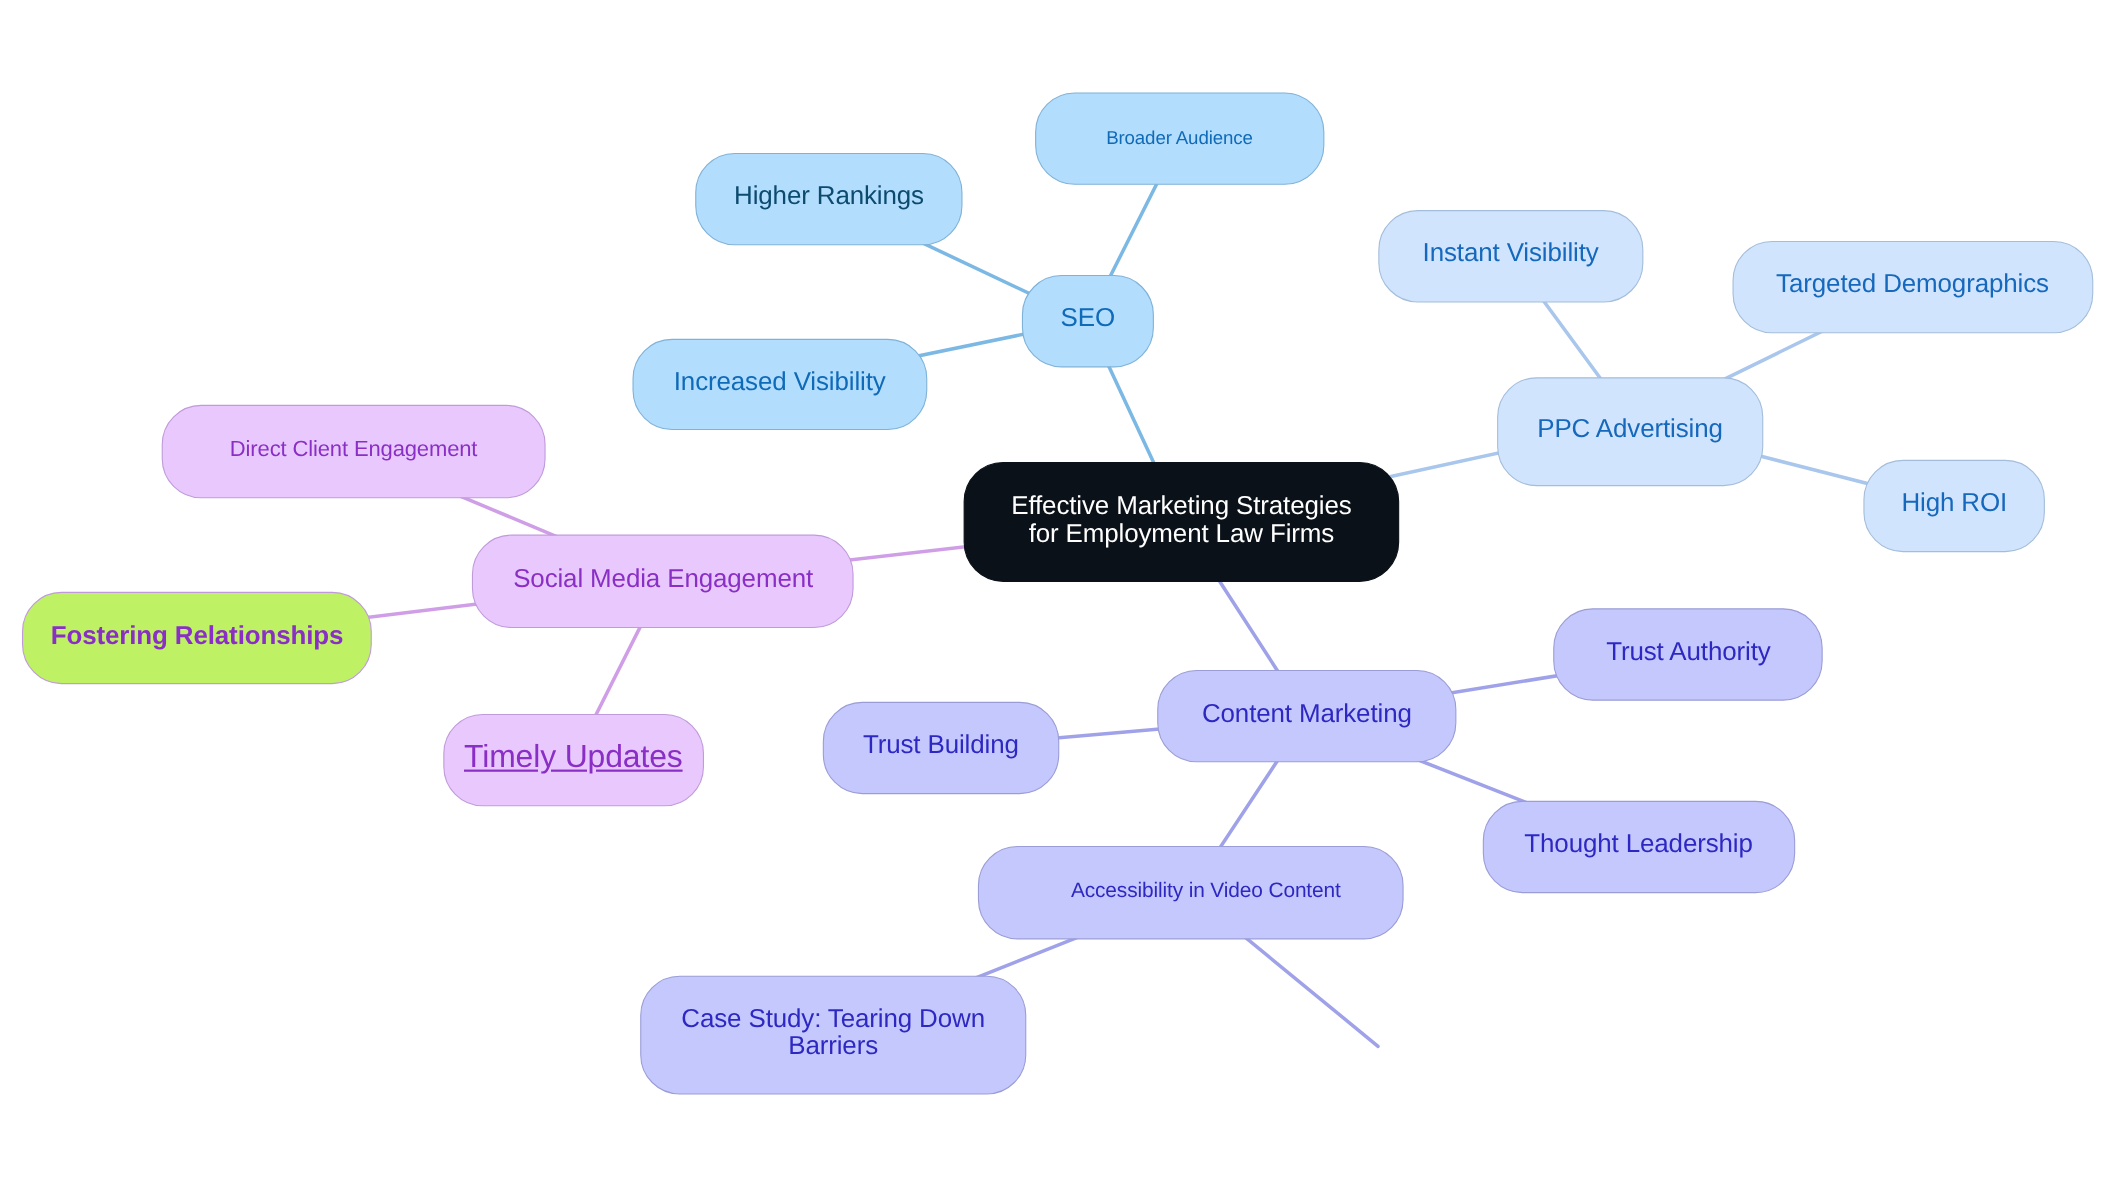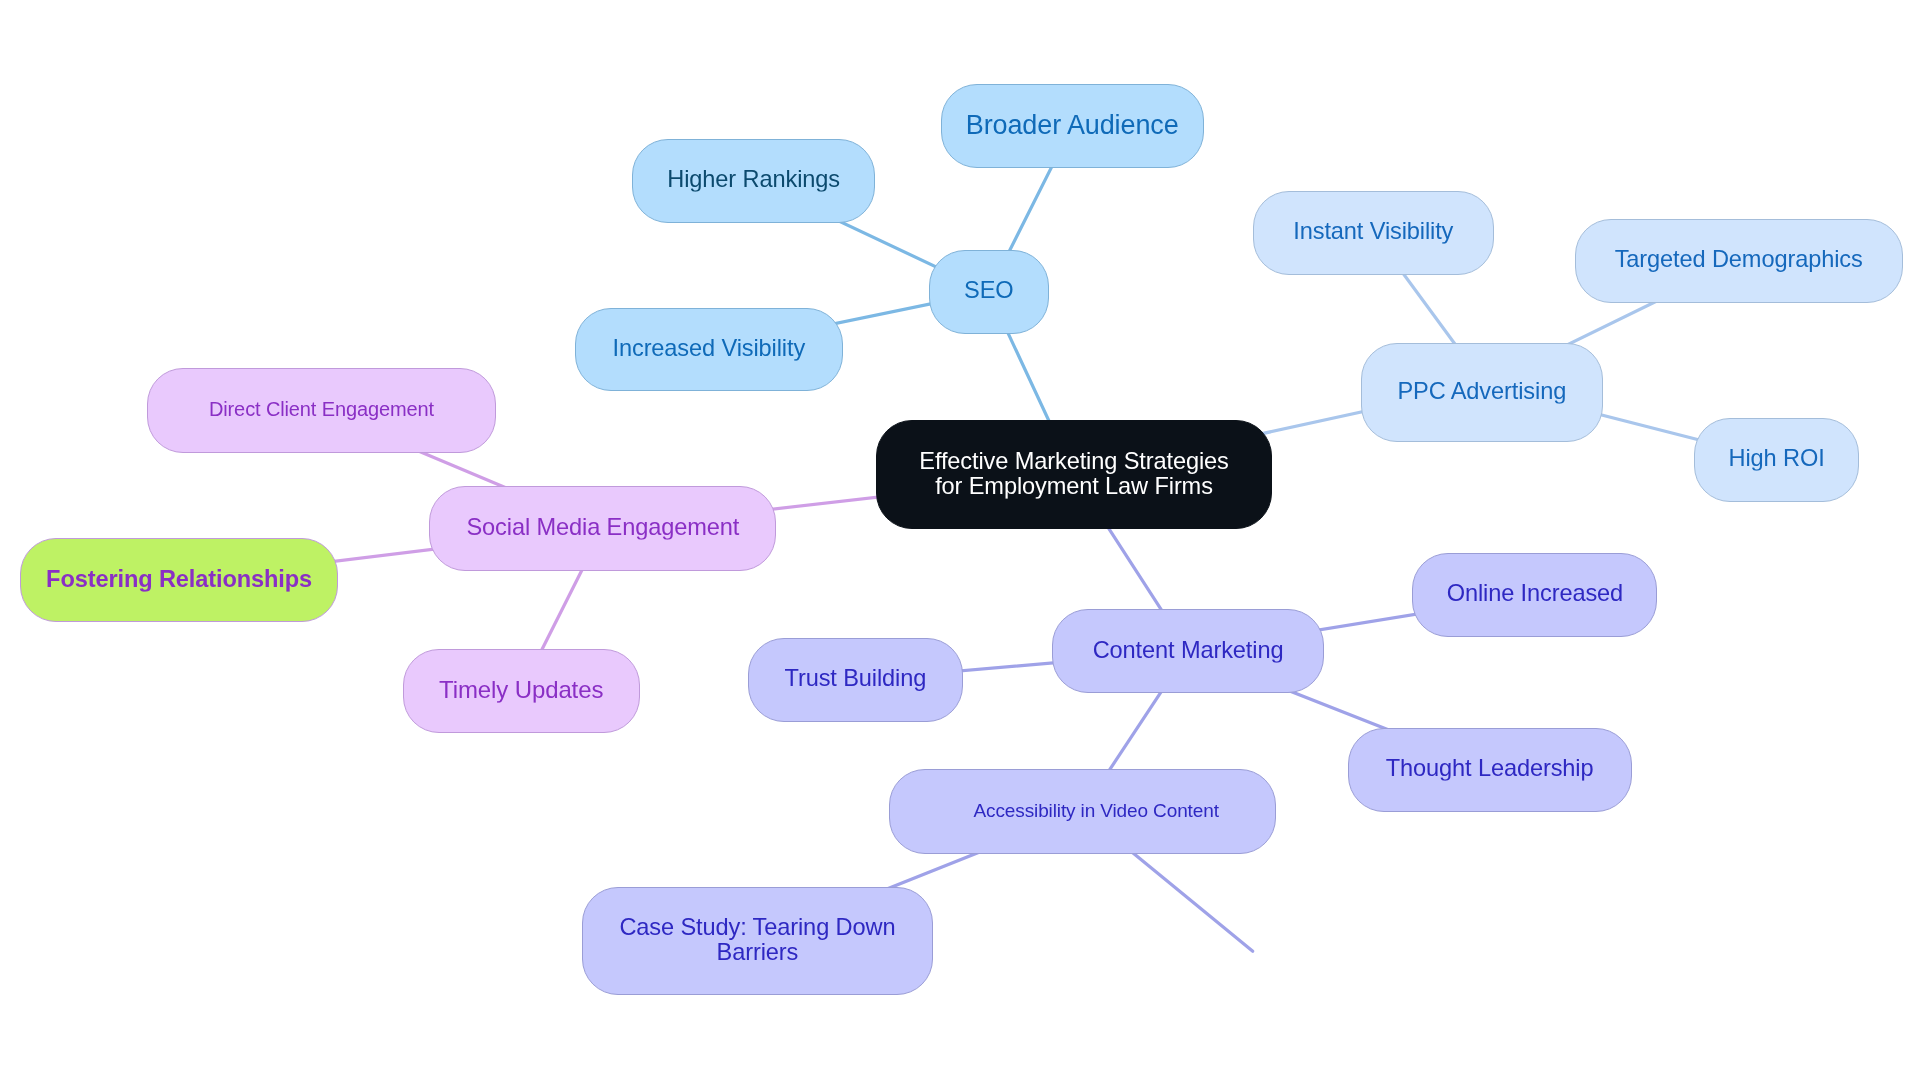--- a/index.html
+++ b/index.html
@@ -51,21 +51,21 @@
           <span class="ln">Effective Marketing Strategies</span>
           <span class="ln">for Employment Law Firms</span>
         </span>
       </div>
     <div class="node b-blue" style="left: 928.5px; top: 249.9px; width: 120.7px; height: 83.9px; background: rgb(179, 221, 253); border-color: rgb(127, 178, 216); color: rgb(15, 106, 184); border-radius: 36px; border-width: 1.3px;">
         <span class="lbl" style="font-size: 23.6px; line-height: 25.1px; transform: translateY(-1.4px); letter-spacing: -0.12px;">
           <span class="ln">SEO</span>
         </span>
       </div>
     <div class="node b-blue" style="left: 940.8px; top: 84px; width: 262.8px; height: 84.2px; background: rgb(179, 221, 253); border-color: rgb(127, 178, 216); color: rgb(15, 106, 184); border-radius: 36px; border-width: 1.3px;">
-        <span class="lbl" style="font-size: 27px; line-height: 25.1px; transform: translateY(-1.4px); letter-spacing: -0.12px;">
+        <span class="lbl" style="font-size: 17px; line-height: 25.1px; transform: translateY(-1.4px); letter-spacing: -0.12px;">
           <span class="ln">Broader Audience</span>
         </span>
       </div>
     <div class="node b-blue" style="left: 632px; top: 138.5px; width: 243.3px; height: 84.4px; background: rgb(179, 221, 253); border-color: rgb(127, 178, 216); color: #0c4a6e; border-radius: 36px; border-width: 1.3px;">
         <span class="lbl" style="font-size: 23.6px; line-height: 25.1px; transform: translateY(-1.4px); letter-spacing: -0.12px;">
           <span class="ln">Higher Rankings</span>
         </span>
       </div>
     <div class="node b-blue" style="left: 574.8px; top: 307.8px; width: 268px; height: 83.6px; background: rgb(179, 221, 253); border-color: rgb(127, 178, 216); color: rgb(15, 106, 184); border-radius: 36px; border-width: 1.3px;">
         <span class="lbl" style="font-size: 23.6px; line-height: 25.1px; transform: translateY(-1.4px); letter-spacing: -0.12px;">
@@ -101,32 +101,32 @@
         <span class="lbl" style="font-size: 20px; line-height: 25.1px; transform: translateY(-1.4px); letter-spacing: -0.12px;">
           <span class="ln">Direct Client Engagement</span>
         </span>
       </div>
     <div class="node b-purple" style="left: 19.7px; top: 538.2px; width: 318.8px; height: 83.9px; background: #bef264; border-color: rgb(192, 154, 219); color: rgb(138, 47, 197); border-radius: 36px; border-width: 1.3px; font-weight: bold;">
         <span class="lbl" style="font-size: 23.6px; line-height: 25.1px; transform: translateY(-1.4px); letter-spacing: -0.12px;">
           <span class="ln">Fostering Relationships</span>
         </span>
       </div>
     <div class="node b-purple" style="left: 402.7px; top: 648.7px; width: 237px; height: 84.1px; background: rgb(233, 201, 253); border-color: rgb(192, 154, 219); color: rgb(138, 47, 197); border-radius: 36px; border-width: 1.3px;">
-        <span class="lbl" style="font-size: 24px; line-height: 25.1px; transform: translateY(-1.4px); letter-spacing: -0.12px;">
+        <span class="lbl" style="font-size: 29px; line-height: 25.1px; transform: translateY(-1.4px); letter-spacing: -0.12px; text-decoration: underline;">
           <span class="ln">Timely Updates</span>
         </span>
       </div>
     <div class="node b-lav" style="left: 1051.7px; top: 608.9px; width: 272.7px; height: 84.4px; background: rgb(197, 200, 253); border-color: rgb(154, 157, 214); color: rgb(46, 40, 194); border-radius: 36px; border-width: 1.3px;">
         <span class="lbl" style="font-size: 23.6px; line-height: 25.1px; transform: translateY(-1.4px); letter-spacing: -0.12px;">
           <span class="ln">Content Marketing</span>
         </span>
       </div>
     <div class="node b-lav" style="left: 1412.4px; top: 552.6px; width: 245px; height: 84.9px; background: rgb(197, 200, 253); border-color: rgb(154, 157, 214); color: rgb(46, 40, 194); border-radius: 36px; border-width: 1.3px;">
         <span class="lbl" style="font-size: 23.6px; line-height: 25.1px; transform: translateY(-1.4px); letter-spacing: -0.12px;">
-          <span class="ln">Online Increased</span>
+          <span class="ln">Trust Authority</span>
         </span>
       </div>
     <div class="node b-lav" style="left: 747.6px; top: 638px; width: 215.5px; height: 84px; background: rgb(197, 200, 253); border-color: rgb(154, 157, 214); color: rgb(46, 40, 194); border-radius: 36px; border-width: 1.3px;">
         <span class="lbl" style="font-size: 23.6px; line-height: 25.1px; transform: translateY(-1.4px); letter-spacing: -0.12px;">
           <span class="ln">Trust Building</span>
         </span>
       </div>
     <div class="node b-lav" style="left: 1347.5px; top: 727.5px; width: 284.2px; height: 84.2px; background: rgb(197, 200, 253); border-color: rgb(154, 157, 214); color: rgb(46, 40, 194); border-radius: 36px; border-width: 1.3px;">
         <span class="lbl" style="font-size: 23.6px; line-height: 25.1px; transform: translateY(-1.4px); letter-spacing: -0.12px;">
           <span class="ln">Thought Leadership</span>

